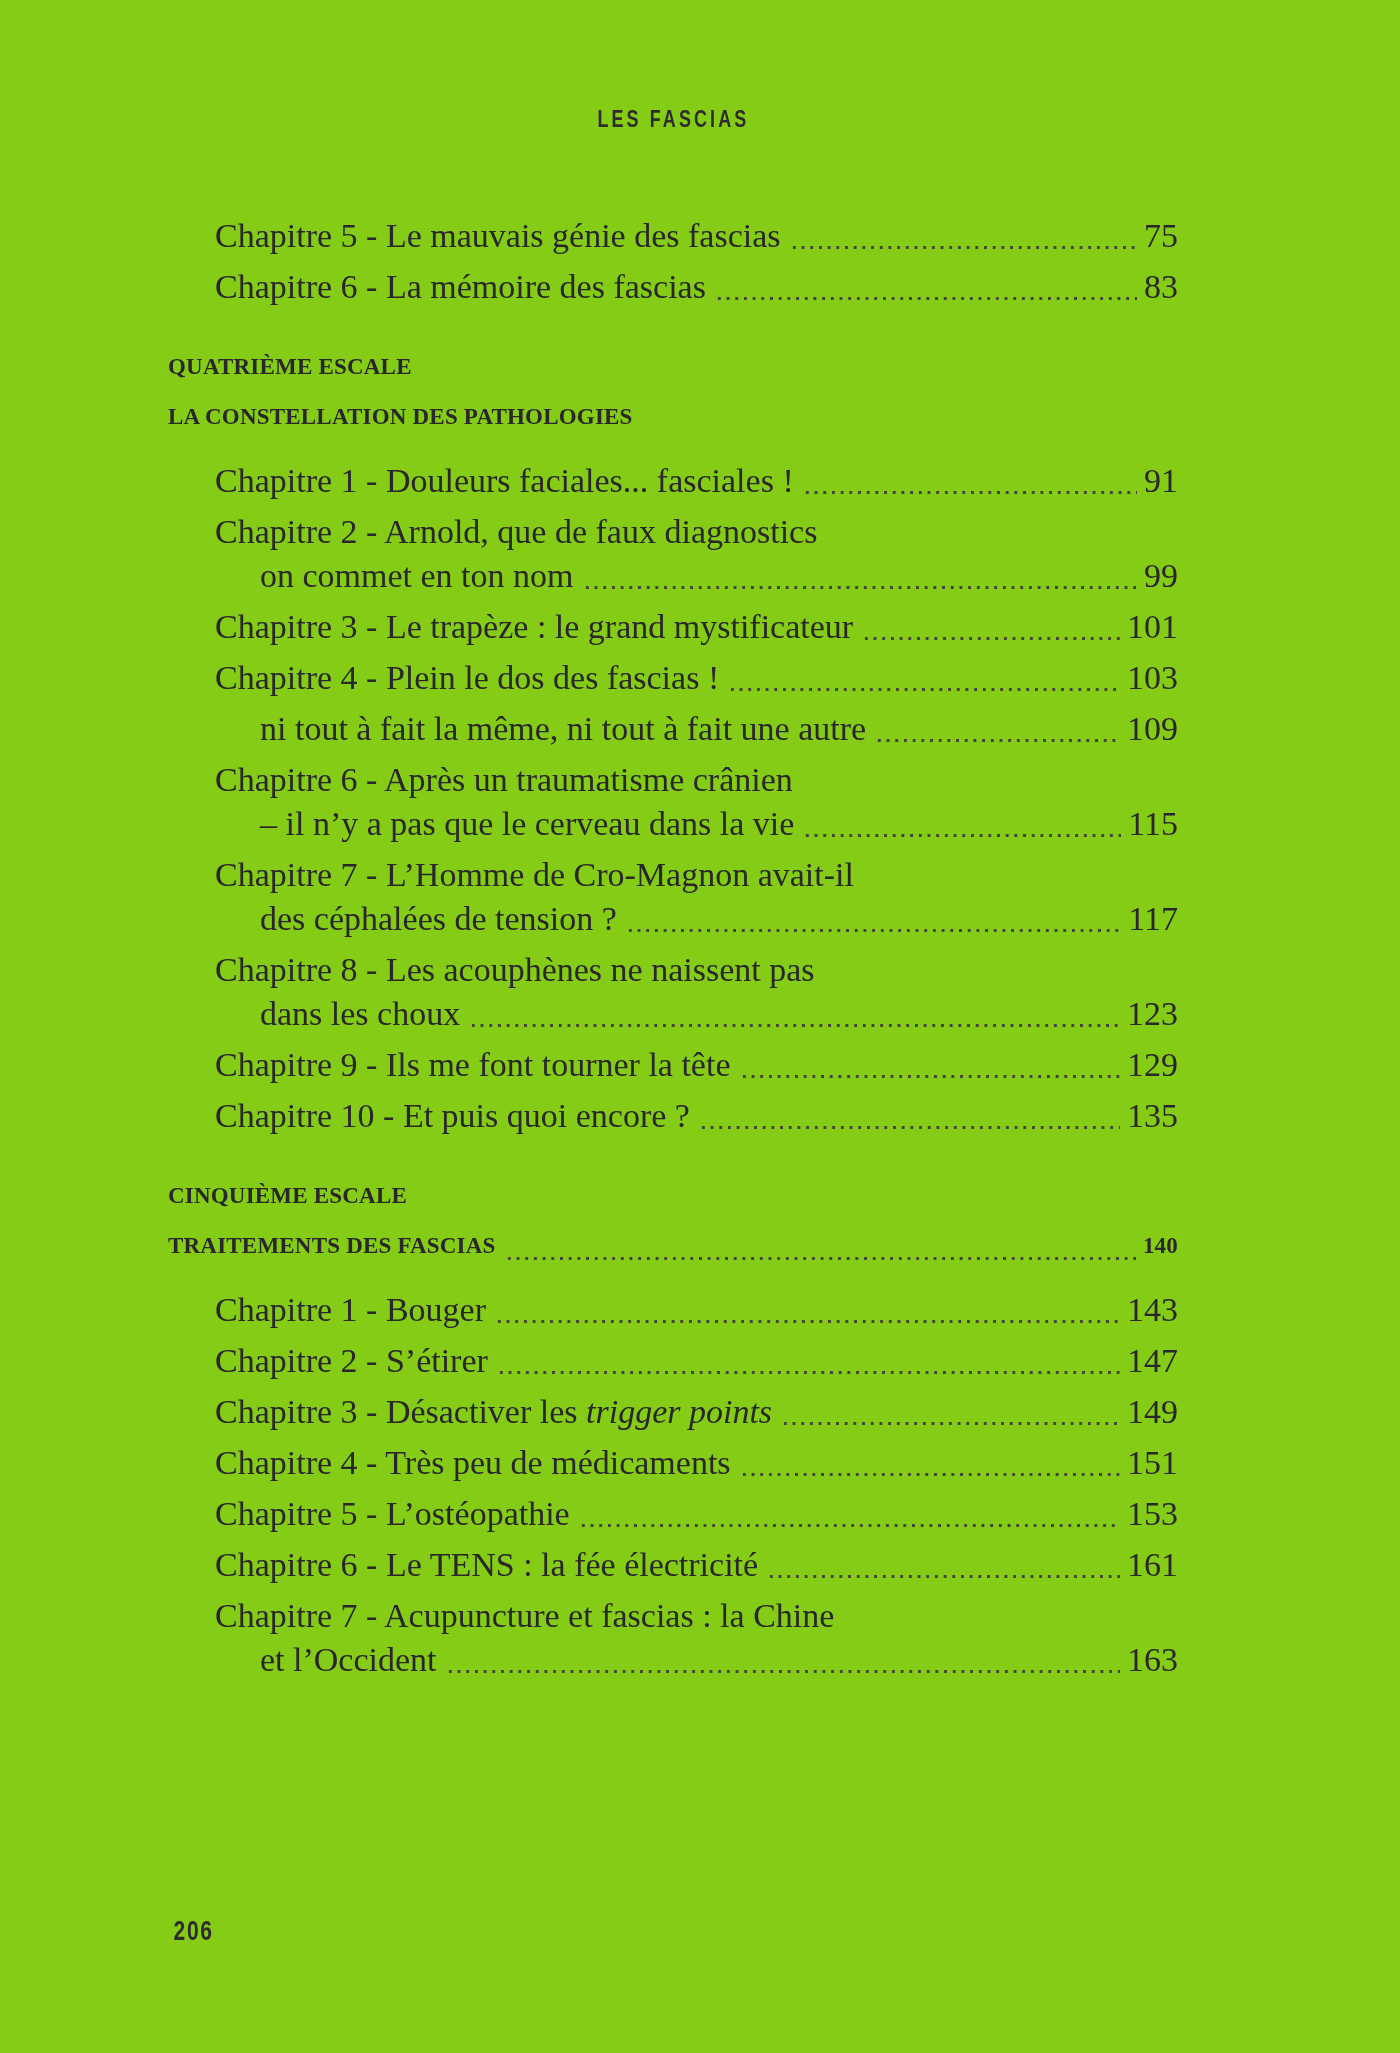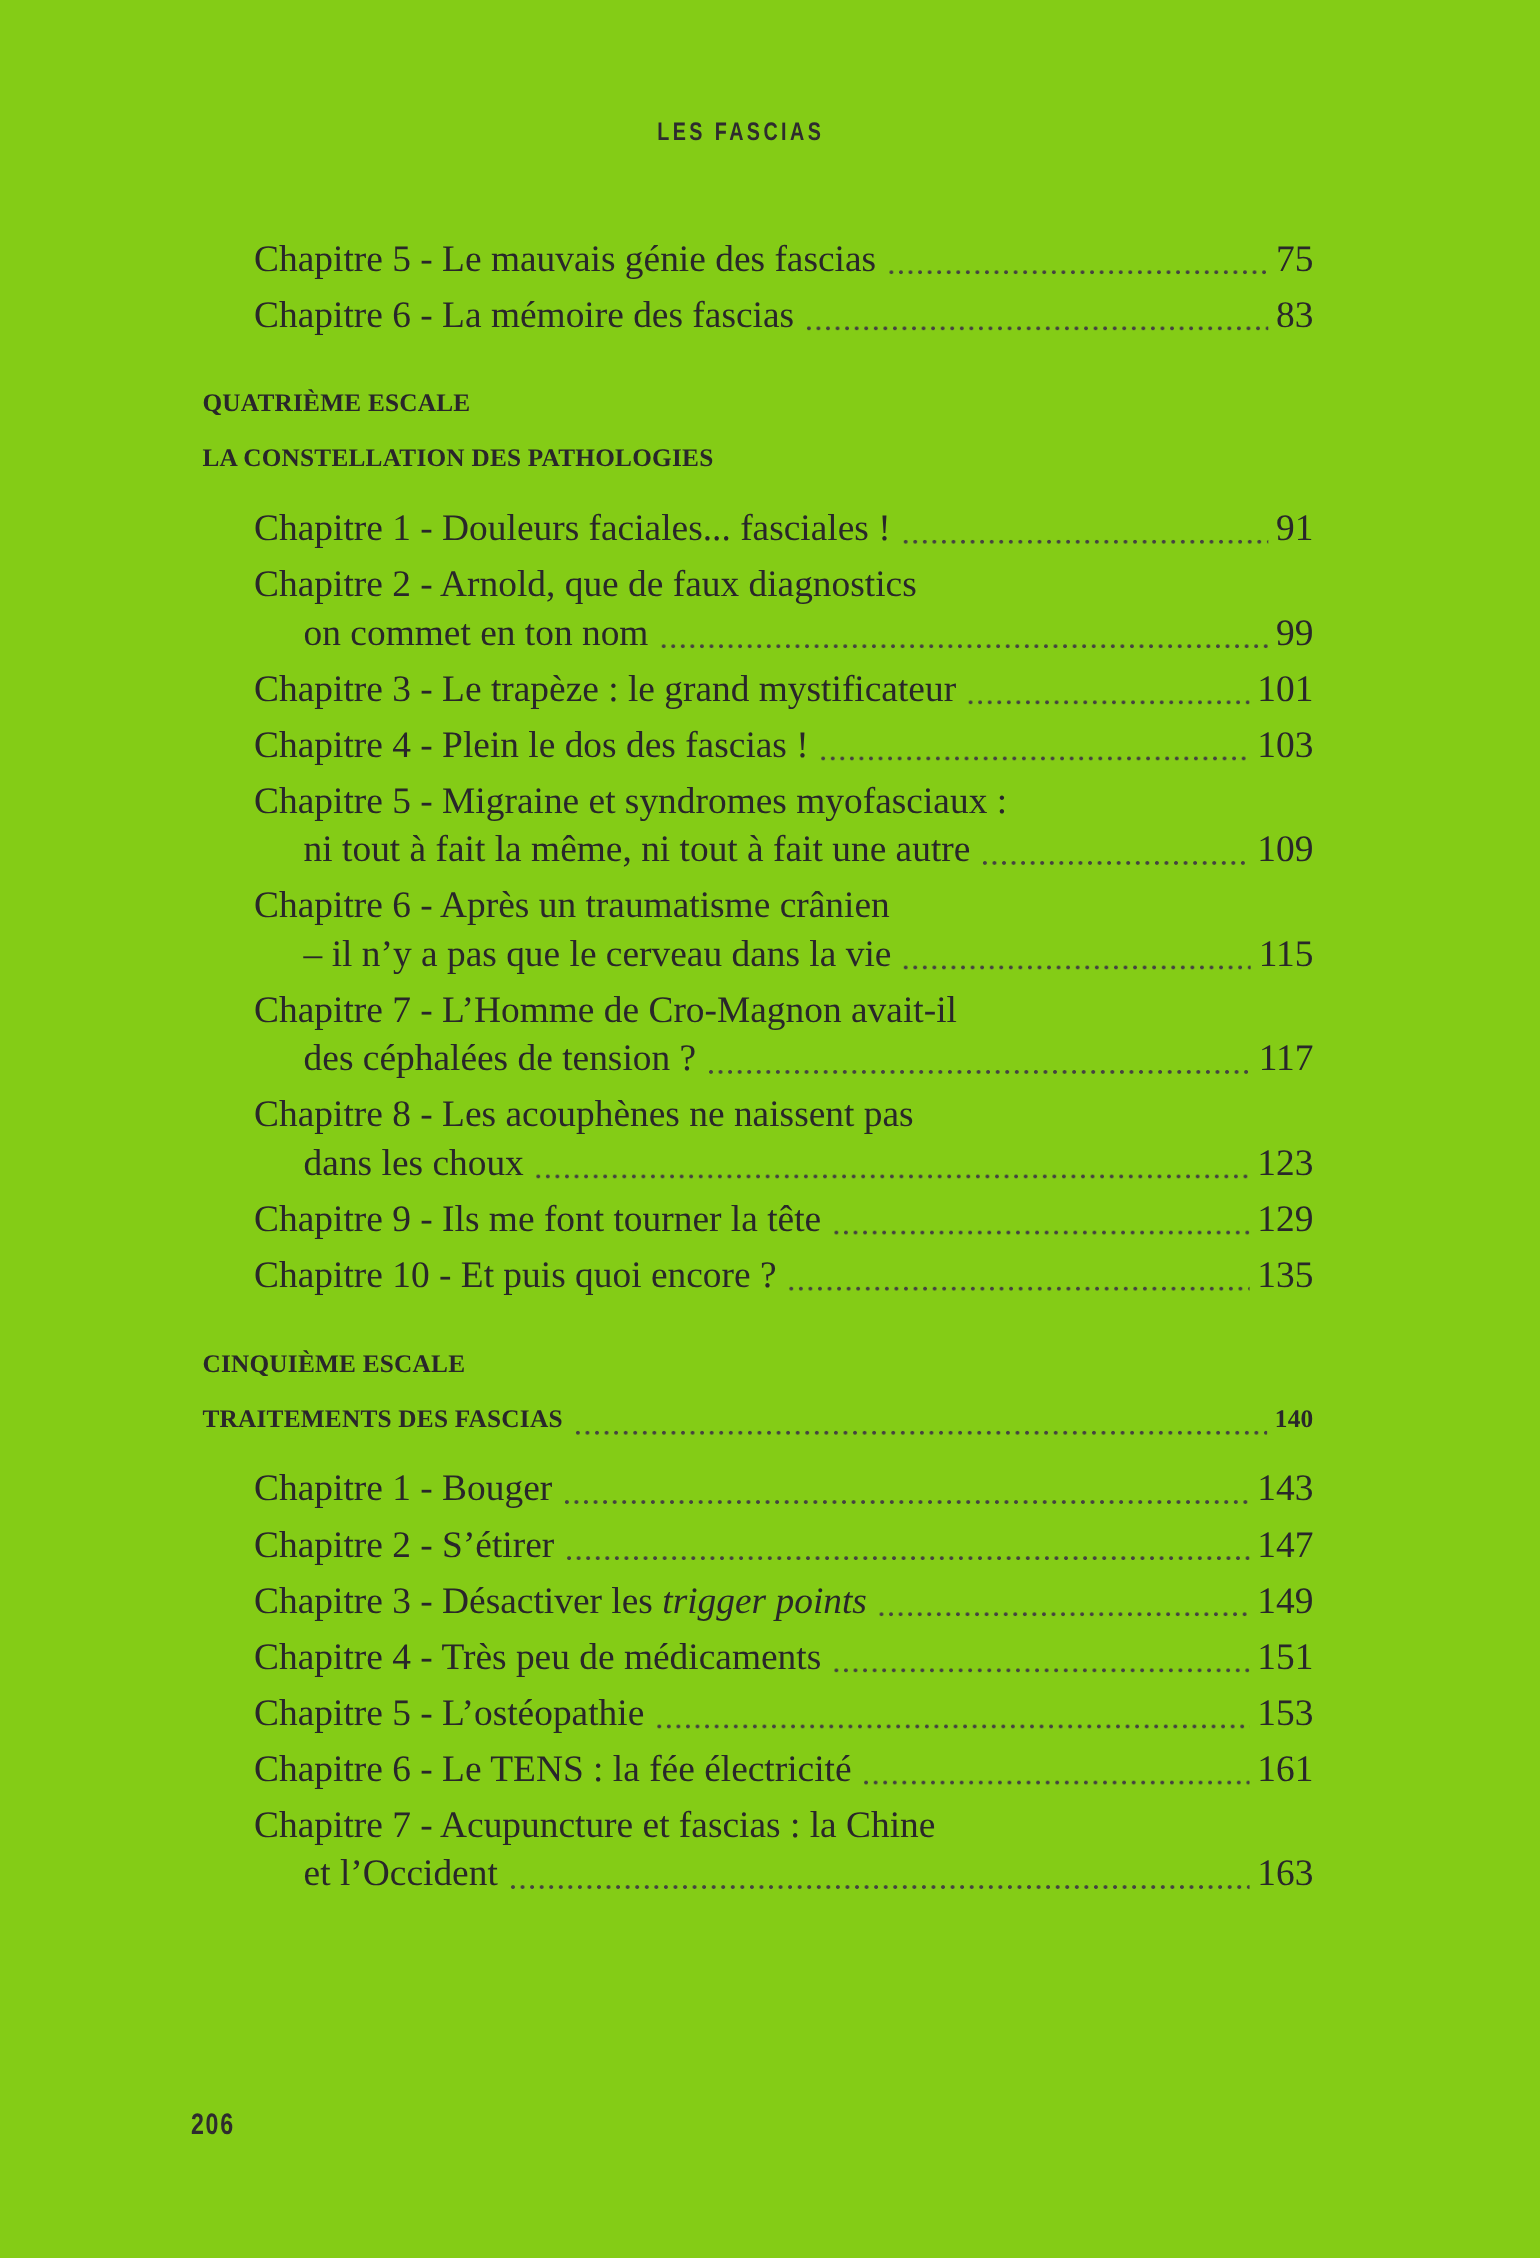--- a/index.html
+++ b/index.html
@@ -37,21 +37,21 @@
     position: absolute;
     top: 1916px;
     left: 168px;
     width: 1010px;
     text-align: left;
   }
   .folio .condensed { font-size: 27px; letter-spacing: 2px; }
 
   .toc {
     position: absolute;
-    left: 184px;
+    left: 168px;
     top: 214px;
     width: 1010px;
     font-size: 34px;
   }
   .section { margin-top: 33px; }
   .section.no-heading { margin-top: 0; }
   .heading-line, .heading-row {
     font-weight: 700;
     font-size: 23px;
     line-height: 50px;
@@ -137,21 +137,20 @@
             </div>
           </div>
           <div class="entry">
             <div class="row">
               <span class="title">Chapitre 4 - Plein le dos des fascias !</span>
               <span class="leader"></span>
               <span class="num">103</span>
             </div>
           </div>
           <div class="entry">
-            <div class="entry-line">Chapitre 5 - Migraine et syndromes myofasciaux :</div>
             <div class="row cont">
               <span class="title">ni tout à fait la même, ni tout à fait une autre</span>
               <span class="leader"></span>
               <span class="num">109</span>
             </div>
           </div>
           <div class="entry">
             <div class="entry-line">Chapitre 6 - Après un traumatisme crânien</div>
             <div class="row cont">
               <span class="title">– il n’y a pas que le cerveau dans la vie</span>

